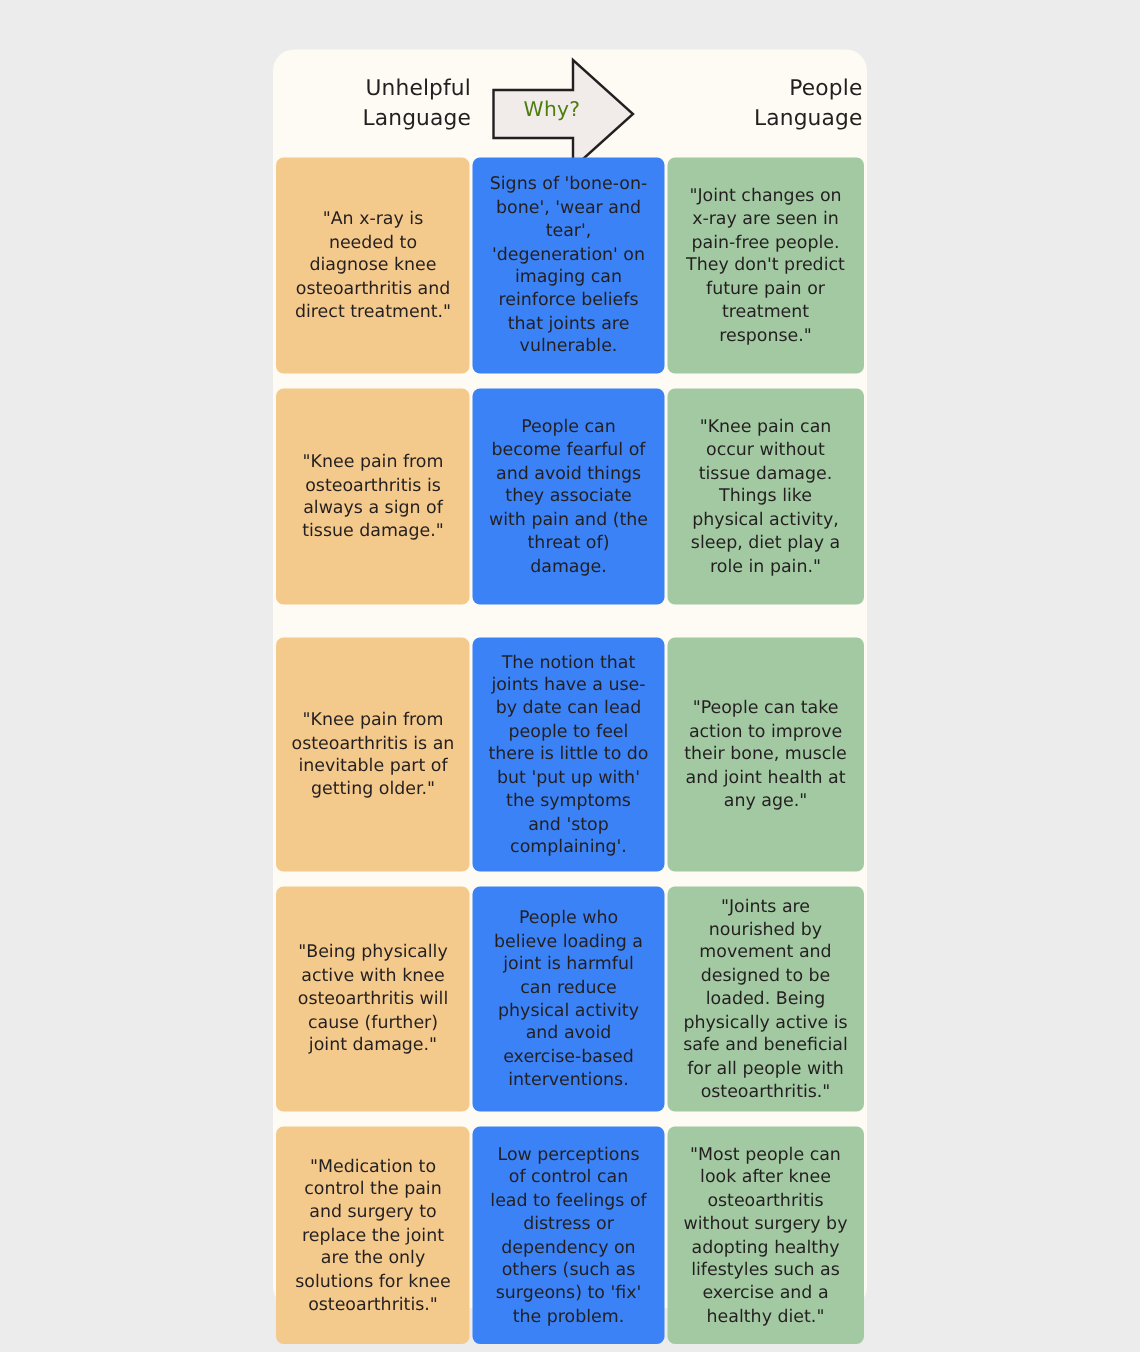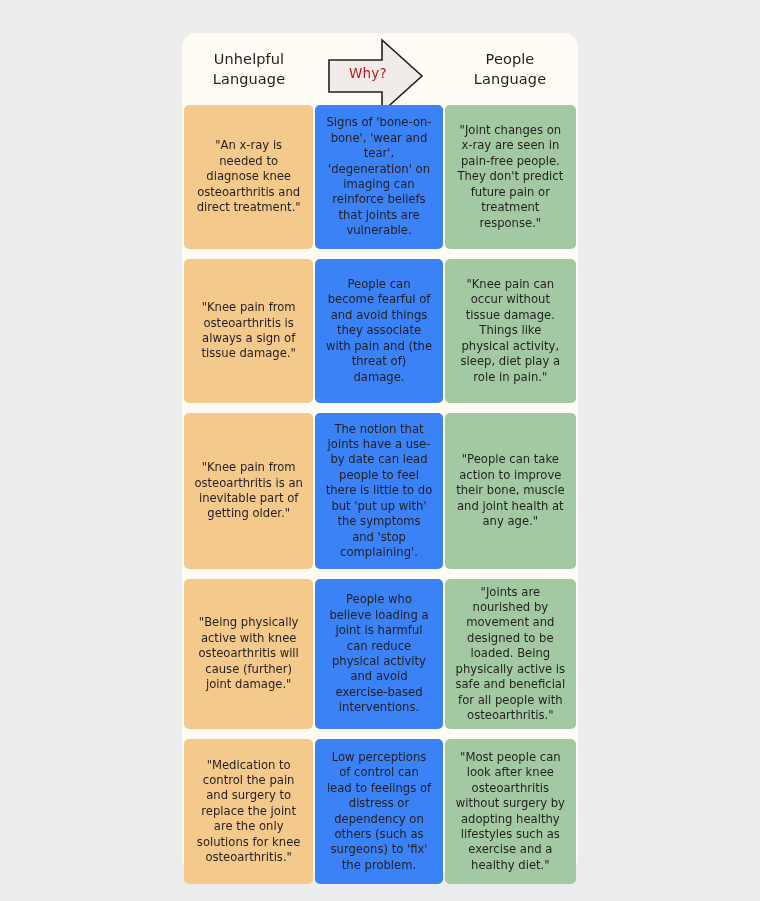--- a/index.html
+++ b/index.html
@@ -36,21 +36,21 @@
     position: absolute;
     left: 0;
     top: 0;
     width: 396px;
     height: 72px;
   }
   .head-col {
     position: absolute;
     top: 16px;
     width: 130px;
-    text-align: center;
+    text-align: right;
     font-size: 14.5px;
     line-height: 20px;
     color: #231f20;
     letter-spacing: .1px;
   }
   .head-left  { left: 2px; }
   .head-right { left: 263px; }
 
   
   .arrow-wrap {
@@ -61,21 +61,21 @@
     height: 76px;
   }
   .arrow-wrap svg { display: block; }
   .arrow-label {
     position: absolute;
     left: 8px;
     top: 27px;
     width: 64px;
     text-align: center;
     font-size: 13.5px;
-    color: #b91c1c;
+    color: #4d7c0f;
     letter-spacing: .2px;
   }
 
   
   .grid {
     position: absolute;
     left: 2px;
     top: 72px;
     width: 392px;
   }
@@ -109,21 +109,21 @@
   }
   .cell-helpful {
     width: 132px;
     background: #a3c9a3;
     border-radius: 5px;
   }
 
   
   .row-0 .cell { height: 144px; }
   .row-1 .cell { height: 144px; }
-  .row-2 .cell { height: 156px; }
+  .row-2 .cell { height: 156px; margin-top: 12px; }
   .row-3 .cell { height: 150px; }
   .row-4 .cell { height: 145px; }
 </style>
 </head>
 <body>
 
 <div class="stage">
   <div class="card">
 
     <div class="header">

